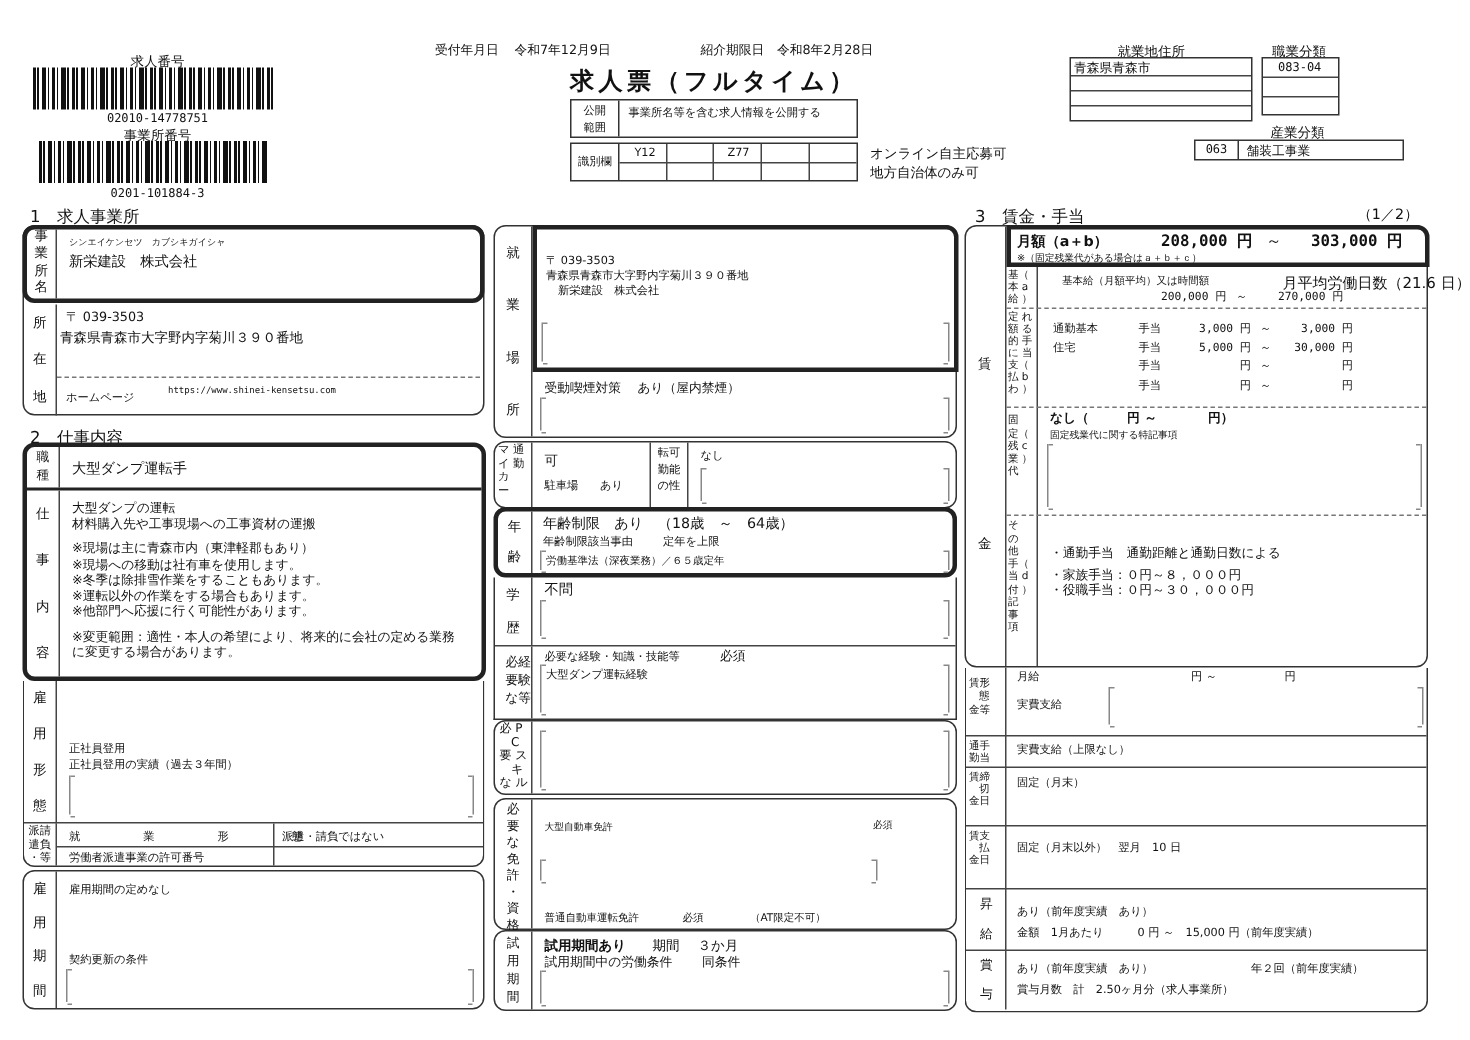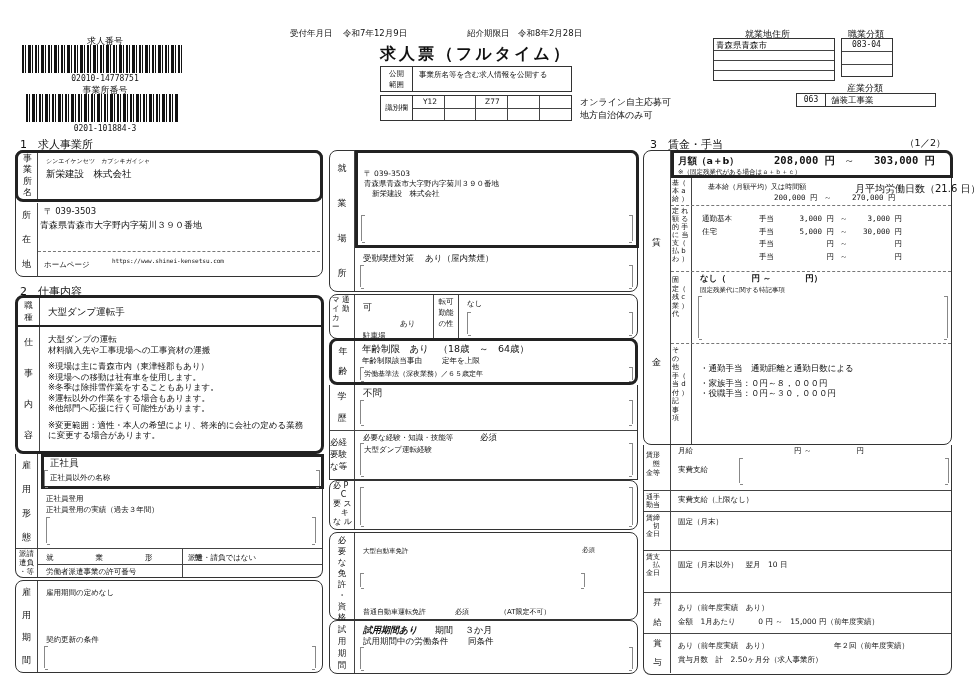--- a/index.html
+++ b/index.html
@@ -137,25 +137,20 @@
   </div>
 </div>
 
 <div class="abs box rounded" style="left:15px;top:454px;width:308px;height:124px;border-top:none;border-top-left-radius:0;border-top-right-radius:0;">
   <div class="abs" style="left:0;top:0;width:22px;height:95px;border-right:1px solid #444;display:flex;flex-direction:column;justify-content:space-around;align-items:center;font-size:9px;">
     <span>雇</span>
       <span>用</span>
       <span>形</span>
       <span>態</span>
   </div>
-  <div class="abs thick" style="left:25px;top:0;width:283px;height:35px;">
-    <div class="t" style="left:6px;top:0;font-size:9.5px;">正社員</div>
-    <div class="bracket" style="left:0px;top:13px;width:276px;height:16px;"></div>
-    <div class="t small" style="left:6px;top:16px;">正社員以外の名称</div>
-  </div>
   <div class="t small" style="left:30px;top:40px;">正社員登用</div>
   <div class="t small" style="left:30px;top:51px;">正社員登用の実績（過去３年間）</div>
   <div class="bracket" style="left:30px;top:63px;width:270px;height:26px;"></div>
   <div class="line-h" style="left:0;right:0;top:94px;"></div>
   <div class="abs" style="left:0;top:95px;width:22px;height:28px;border-right:1px solid #444;font-size:7.5px;text-align:center;line-height:9px;">派請<br>遣負<br>・等</div>
   <div class="t small" style="left:30px;top:99px;letter-spacing:9px;">就　　業　　形　　態</div>
   <div class="line-v" style="left:166px;top:95px;height:28px;"></div>
   <div class="t small" style="left:172px;top:99px;">派遣・請負ではない</div>
   <div class="line-h" style="left:22px;right:0;top:110px;"></div>
   <div class="t small" style="left:30px;top:113px;">労働者派遣事業の許可番号</div>
@@ -187,21 +182,21 @@
     <div class="bracket" style="left:3px;top:62px;width:272px;height:26px;"></div>
   </div>
   <div class="t" style="left:33px;top:102px;font-size:8.5px;">受動喫煙対策</div>
   <div class="t" style="left:95px;top:102px;font-size:8.5px;">あり（屋内禁煙）</div>
   <div class="bracket" style="left:30px;top:114px;width:273px;height:22px;"></div>
 </div>
 
 <div class="abs box rounded" style="left:329px;top:294px;width:309px;height:45px;">
   <div class="abs" style="left:0;top:0;width:25px;height:43px;border-right:1px solid #444;font-size:7.5px;line-height:9px;padding-left:2px;">マ 通<br>イ 勤<br>カ<br>ー</div>
   <div class="t" style="left:33px;top:6px;font-size:9px;">可</div>
-  <div class="t small" style="left:33px;top:36px;">駐車場</div>
+  <div class="t small" style="left:33px;top:24px;">駐車場</div>
   <div class="t small" style="left:70px;top:24px;">あり</div>
   <div class="abs" style="left:103px;top:0;width:26px;height:43px;border-left:1px solid #444;border-right:1px solid #444;font-size:7.5px;line-height:11px;text-align:center;padding-top:1px;">転可<br>勤能<br>の性</div>
   <div class="t small" style="left:137px;top:4px;">なし</div>
   <div class="bracket" style="left:137px;top:17px;width:166px;height:22px;"></div>
 </div>
 
 <div class="abs thick rounded" style="left:329px;top:338px;width:309px;height:47px;">
   <div class="abs" style="left:0;top:0;width:23px;height:41px;border-right:1px solid #444;display:flex;flex-direction:column;justify-content:space-around;align-items:center;font-size:9px;">
     <span>年</span>
       <span>齢</span>
@@ -214,21 +209,21 @@
 </div>
 
 <div class="abs box" style="left:329px;top:385px;width:309px;height:95px;border-top:none;">
   <div class="abs" style="left:0;top:0;width:25px;height:45px;border-right:1px solid #444;display:flex;flex-direction:column;justify-content:space-around;align-items:center;font-size:9px;">
     <span>学</span>
       <span>歴</span>
   </div>
   <div class="t" style="left:33px;top:2px;font-size:9.5px;">不問</div>
   <div class="bracket" style="left:30px;top:15px;width:273px;height:24px;"></div>
   <div class="line-h" style="left:0;right:0;top:45px;"></div>
-  <div class="abs" style="left:0;top:46px;width:25px;height:48px;border-right:1px solid #444;font-size:8.5px;line-height:12px;text-align:left;padding-top:5px;">必経<br>要験<br>な等</div>
+  <div class="abs" style="left:0;top:46px;width:25px;height:48px;border-right:1px solid #444;font-size:8.5px;line-height:12px;text-align:right;padding-top:5px;">必経<br>要験<br>な等</div>
   <div class="t small" style="left:33px;top:48px;">必要な経験・知識・技能等</div>
   <div class="t" style="left:150px;top:47px;font-size:8.5px;">必須</div>
   <div class="bracket" style="left:30px;top:58px;width:273px;height:32px;"></div>
   <div class="t small" style="left:34px;top:60px;">大型ダンプ運転経験</div>
 </div>
 
 <div class="abs box rounded" style="left:329px;top:480px;width:309px;height:50px;">
   <div class="abs" style="left:0;top:0;width:25px;height:48px;border-right:1px solid #444;font-size:8px;line-height:9px;padding-left:3px;">必 P<br>&nbsp;&nbsp; C<br>要 ス<br>&nbsp;&nbsp; キ<br>な ル</div>
   <div class="bracket" style="left:30px;top:6px;width:273px;height:38px;"></div>
 </div>
@@ -238,21 +233,21 @@
   <div class="t tiny" style="left:33px;top:14px;font-size:6.5px;">大型自動車免許</div>
   <div class="t tiny" style="left:252px;top:13px;font-size:6.5px;">必須</div>
   <div class="bracket" style="left:30px;top:40px;width:225px;height:14px;"></div>
   <div class="t tiny" style="left:33px;top:74px;font-size:7px;">普通自動車運転免許</div>
   <div class="t tiny" style="left:125px;top:74px;font-size:7px;">必須</div>
   <div class="t tiny" style="left:170px;top:74px;font-size:7px;">（AT限定不可）</div>
 </div>
 
 <div class="abs box rounded" style="left:329px;top:620px;width:309px;height:54px;">
   <div class="abs" style="left:0;top:0;width:25px;height:52px;border-right:1px solid #444;font-size:8.5px;line-height:12px;text-align:center;padding-top:2px;">試<br>用<br>期<br>間</div>
-  <div class="t bold" style="left:33px;top:3px;font-size:9px;font-style:italic;">試用期間あり</div>
+  <div class="t bold" style="left:33px;top:3px;font-size:9px;">試用期間あり</div>
   <div class="t" style="left:105px;top:3px;font-size:9px;">期間</div>
   <div class="t" style="left:135px;top:3px;font-size:9px;">３か月</div>
   <div class="t small" style="left:33px;top:15px;font-size:8.5px;">試用期間中の労働条件</div>
   <div class="t small" style="left:138px;top:15px;font-size:8.5px;">同条件</div>
   <div class="bracket" style="left:30px;top:26px;width:273px;height:22px;"></div>
 </div>
 
 <div class="t sec-title" style="left:650px;top:137px;">3　賃金・手当</div>
 <div class="t" style="left:905px;top:137px;font-size:9.5px;">（1／2）</div>
 

